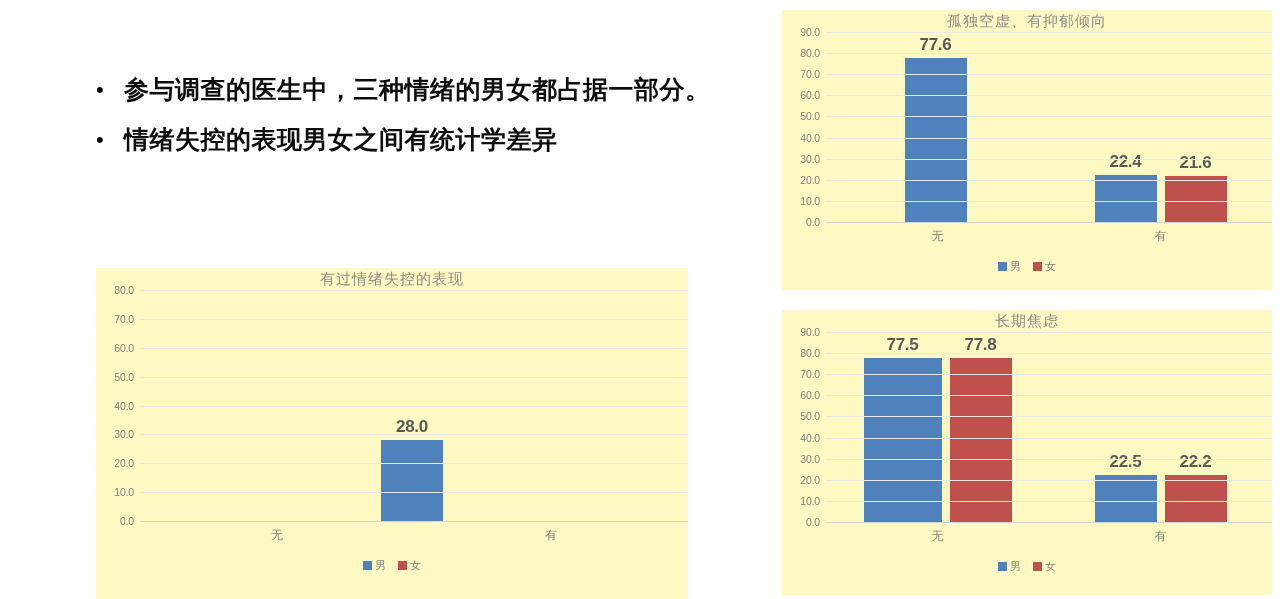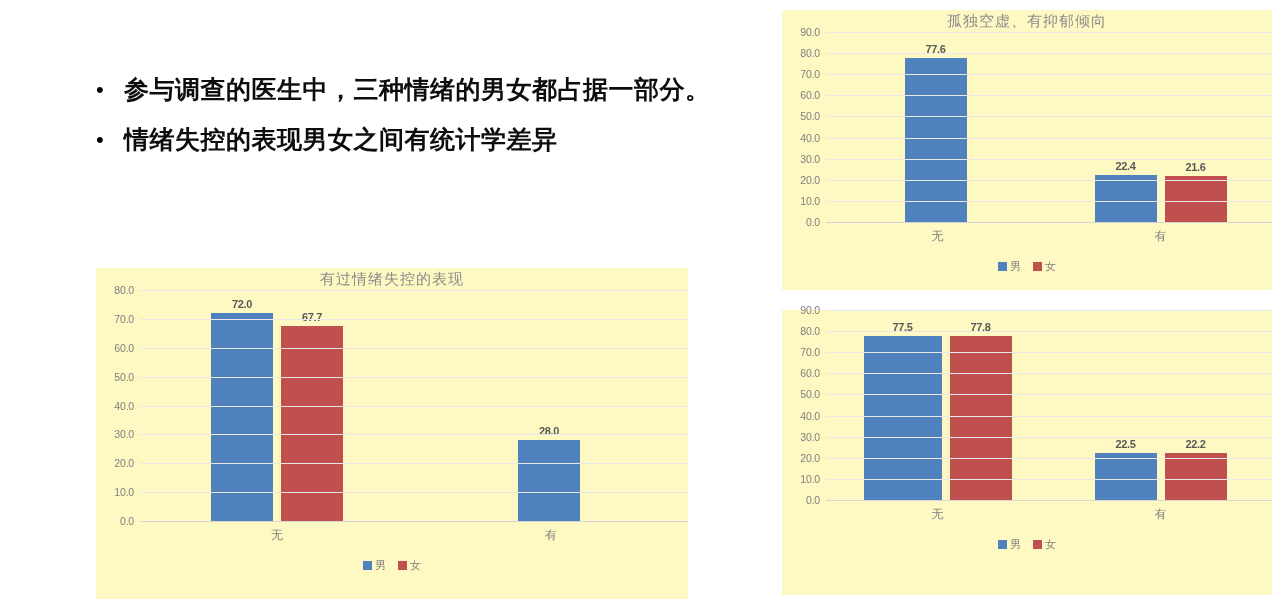--- a/index.html
+++ b/index.html
@@ -119,21 +119,21 @@
     width: 100%;
     position: relative;
   }
   .bar.male   { background: #4f81bd; }
   .bar.female { background: #c0504d; }
   .bar-label {
     position: absolute;
     left: 50%;
     transform: translate(-50%, -100%);
     top: -3px;
-    font-size: 11px;
+    font-size: 17px;
     font-weight: 700;
     color: #595959;
     white-space: nowrap;
     font-family: "Liberation Sans", sans-serif;
     letter-spacing: -0.3px;
   }
   .x-axis {
     display: flex;
     margin-left: 0;
   }
@@ -205,32 +205,20 @@
         <div class="y-tick" style="top: 75%;">20.0</div>
         <div class="y-tick" style="top: 62.5%;">30.0</div>
         <div class="y-tick" style="top: 50%;">40.0</div>
         <div class="y-tick" style="top: 37.5%;">50.0</div>
         <div class="y-tick" style="top: 25%;">60.0</div>
         <div class="y-tick" style="top: 12.5%;">70.0</div>
         <div class="y-tick" style="top: 0%;">80.0</div>
       </div>
     <div class="plot">
       <div class="bars">
-          <div class="group">
-            <div class="bar-slot" style="width: 62px; margin-left: 0px; margin-right: 4px;">
-              <div class="bar male" style="height: 90%;">
-                <div class="bar-label">72.0</div>
-              </div>
-            </div>
-            <div class="bar-slot" style="width: 62px; margin-left: 4px; margin-right: 0px;">
-              <div class="bar female" style="height: 84.625%;">
-                <div class="bar-label">67.7</div>
-              </div>
-            </div>
-          </div>
           <div class="group">
             <div class="bar-slot" style="width: 62px; margin-left: 0px; margin-right: 4px;">
               <div class="bar male" style="height: 35%;">
                 <div class="bar-label">28.0</div>
               </div>
             </div>
           </div>
         </div>
     <div class="gridline baseline" style="top: 100%;"></div>
         <div class="gridline" style="top: 87.5%;"></div>
@@ -318,20 +306,21 @@
         <span class="legend-text">男</span>
       </div>
       <div class="legend-item">
         <span class="legend-swatch female"></span>
         <span class="legend-text">女</span>
       </div>
     </div>
 </div>
 
 <div class="chart" id="chart-chronic-anxiety">
+  <div class="chart-title">长期焦虑</div>
   <div class="plot-wrap">
     <div class="y-axis">
         <div class="y-tick" style="top: 100%;">0.0</div>
         <div class="y-tick" style="top: 88.8889%;">10.0</div>
         <div class="y-tick" style="top: 77.7778%;">20.0</div>
         <div class="y-tick" style="top: 66.6667%;">30.0</div>
         <div class="y-tick" style="top: 55.5556%;">40.0</div>
         <div class="y-tick" style="top: 44.4444%;">50.0</div>
         <div class="y-tick" style="top: 33.3333%;">60.0</div>
         <div class="y-tick" style="top: 22.2222%;">70.0</div>

